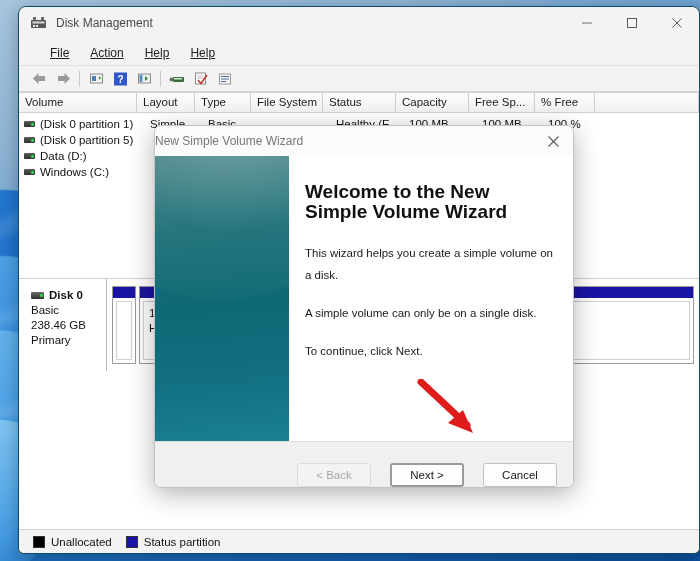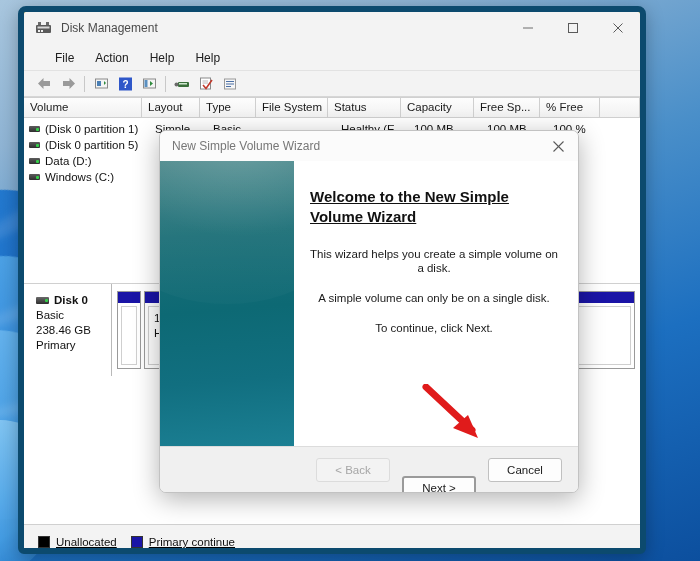--- a/index.html
+++ b/index.html
@@ -34,23 +34,23 @@
     border-radius: 50%; filter: blur(3px);
   }
   .streak1 { left: -40px; top: 200px; width: 160px; height: 18px; transform: rotate(-28deg); }
   .streak2 { left: -30px; top: 300px; width: 130px; height: 14px; transform: rotate(-20deg); }
   .streak3 { left: -20px; top: 400px; width: 100px; height: 12px; transform: rotate(-12deg); }
 
   
   #window {
     position: absolute;
     left: 18px; top: 6px;
-    width: 628px; height: 548px;
+    width: 682px; height: 548px;
     background: #eab308;
-    border: 6px solid #0c4a6e;
+    border: 1px solid #0c4a6e;
     border-radius: 8px 8px 6px 6px;
     box-shadow: 0 4px 18px rgba(0,0,0,0.28);
     overflow: hidden;
     display: flex; flex-direction: column;
   }
 
   
   #titlebar {
     height: 33px; flex: 0 0 33px;
     background: #f3f3f3;
@@ -73,21 +73,21 @@
   
   #menubar {
     height: 26px; flex: 0 0 26px;
     display: flex; align-items: center;
     padding-left: 22px;
     background: #f3f3f3;
     border-bottom: 1px solid #e2e2e2;
   }
   .menuitem {
     font-size: 12px; color: #202020;
-    padding: 2px 9px; margin-right: 3px;
+    padding: 2px 9px; margin-right: 3px; text-decoration: underline;
   }
 
   
   #toolbar {
     height: 26px; flex: 0 0 26px;
     display: flex; align-items: center;
     padding-left: 8px;
     background: #f3f3f3;
     border-bottom: 1px solid #d6d6d6;
   }
@@ -183,25 +183,24 @@
   .pbody.hatch {
     background-image:
       repeating-linear-gradient(45deg, #dcdcdc 0 2px, #f7f7f7 2px 4px);
     border-color: #c4c4c4;
   }
   .pline { line-height: 15px; }
 
   
   #legend {
     height: 24px; flex: 0 0 24px;
-    display: flex; align-items: flex-end;
+    display: flex; align-items: center;
     padding-left: 14px;
     background: #f3f3f3;
     border-top: 1px solid #d0d0d0;
-    text-decoration: underline;
   }
   .lgitem { display: flex; align-items: center; margin-right: 14px; }
   .lgsw { width: 12px; height: 12px; margin-right: 6px; border: 1px solid #333; }
   .lgsw.unalloc { background: #000; }
   .lgsw.primary { background: #1a14a6; }
   .lgtxt { font-size: 11.5px; color: #111; }
 
   
   #wizard {
     position: absolute;
@@ -211,21 +210,20 @@
     border: 1px solid #c2c2c2;
     border-radius: 7px;
     box-shadow: 0 6px 26px rgba(0,0,0,0.30);
     display: flex; flex-direction: column;
     overflow: hidden;
   }
   #wiztitle {
     height: 30px; flex: 0 0 30px;
     background: #fbfbfb;
     display: flex; align-items: center;
-    padding-left: 12px;
   }
   #wiztitle-text { font-size: 12px; color: #777; flex: 1 1 auto; }
   #wizclose {
     width: 40px; height: 30px;
     display: flex; align-items: center; justify-content: center;
     color: #5a5a5a;
   }
   #wizbody { flex: 1 1 auto; display: flex; background: #fff; }
   #wizside {
     width: 134px; flex: 0 0 134px;
@@ -240,30 +238,30 @@
     width: 216%; height: 84%;
     border-radius: 50%;
     background: linear-gradient(180deg, rgba(255,255,255,0.11), rgba(255,255,255,0.02));
   }
   #wizmain {
     flex: 1 1 auto;
     padding: 26px 20px 10px 16px;
     background: #fff;
   }
   #wizheading {
-    font-size: 15px; font-weight: bold; color: #111;
-    line-height: 20px; margin: 0 0 20px 0; text-decoration: underline;
-  }
-  .wpara { font-size: 11.5px; color: #1a1a1a; margin: 0 0 16px 0; line-height: 14px; text-align: center; }
+    font-size: 19px; font-weight: bold; color: #111;
+    line-height: 20px; margin: 0 0 20px 0;
+  }
+  .wpara { font-size: 11.5px; color: #1a1a1a; margin: 0 0 16px 0; line-height: 22px; }
   #wizfooter {
     height: 46px; flex: 0 0 46px;
     background: #f0f0f0;
     border-top: 1px solid #dcdcdc;
-    display: flex; align-items: center; justify-content: flex-end;
-    padding-right: 16px; gap: 12px;
+    display: flex; align-items: flex-end; justify-content: flex-end;
+    padding-right: 16px; gap: 19px;
   }
   .wbtn {
     width: 74px; height: 24px;
     font-size: 11.5px; color: #1a1a1a;
     background: #fdfdfd;
     border: 1px solid #c0c0c0;
     border-radius: 3px;
     display: flex; align-items: center; justify-content: center;
   }
   .wbtn.disabled { color: #a6a6a6; background: #f3f3f3; border-color: #dcdcdc; }
@@ -463,21 +461,21 @@
     </div>
   </div>
 
   <div id="legend">
     <div class="lgitem">
       <span class="lgsw unalloc"></span>
       <span class="lgtxt">Unallocated</span>
     </div>
     <div class="lgitem">
       <span class="lgsw primary"></span>
-      <span class="lgtxt">Primary continue</span>
+      <span class="lgtxt">Status partition</span>
     </div>
   </div>
 
   <div id="wizard">
     <div id="wiztitle">
       <span id="wiztitle-text">New Simple Volume Wizard</span>
       <div id="wizclose">
         <svg width="13" height="13" viewBox="0 0 13 13">
           <line x1="1.5" y1="1.5" x2="11.5" y2="11.5" stroke="#5a5a5a" stroke-width="1.1"></line>
           <line x1="11.5" y1="1.5" x2="1.5" y2="11.5" stroke="#5a5a5a" stroke-width="1.1"></line>

